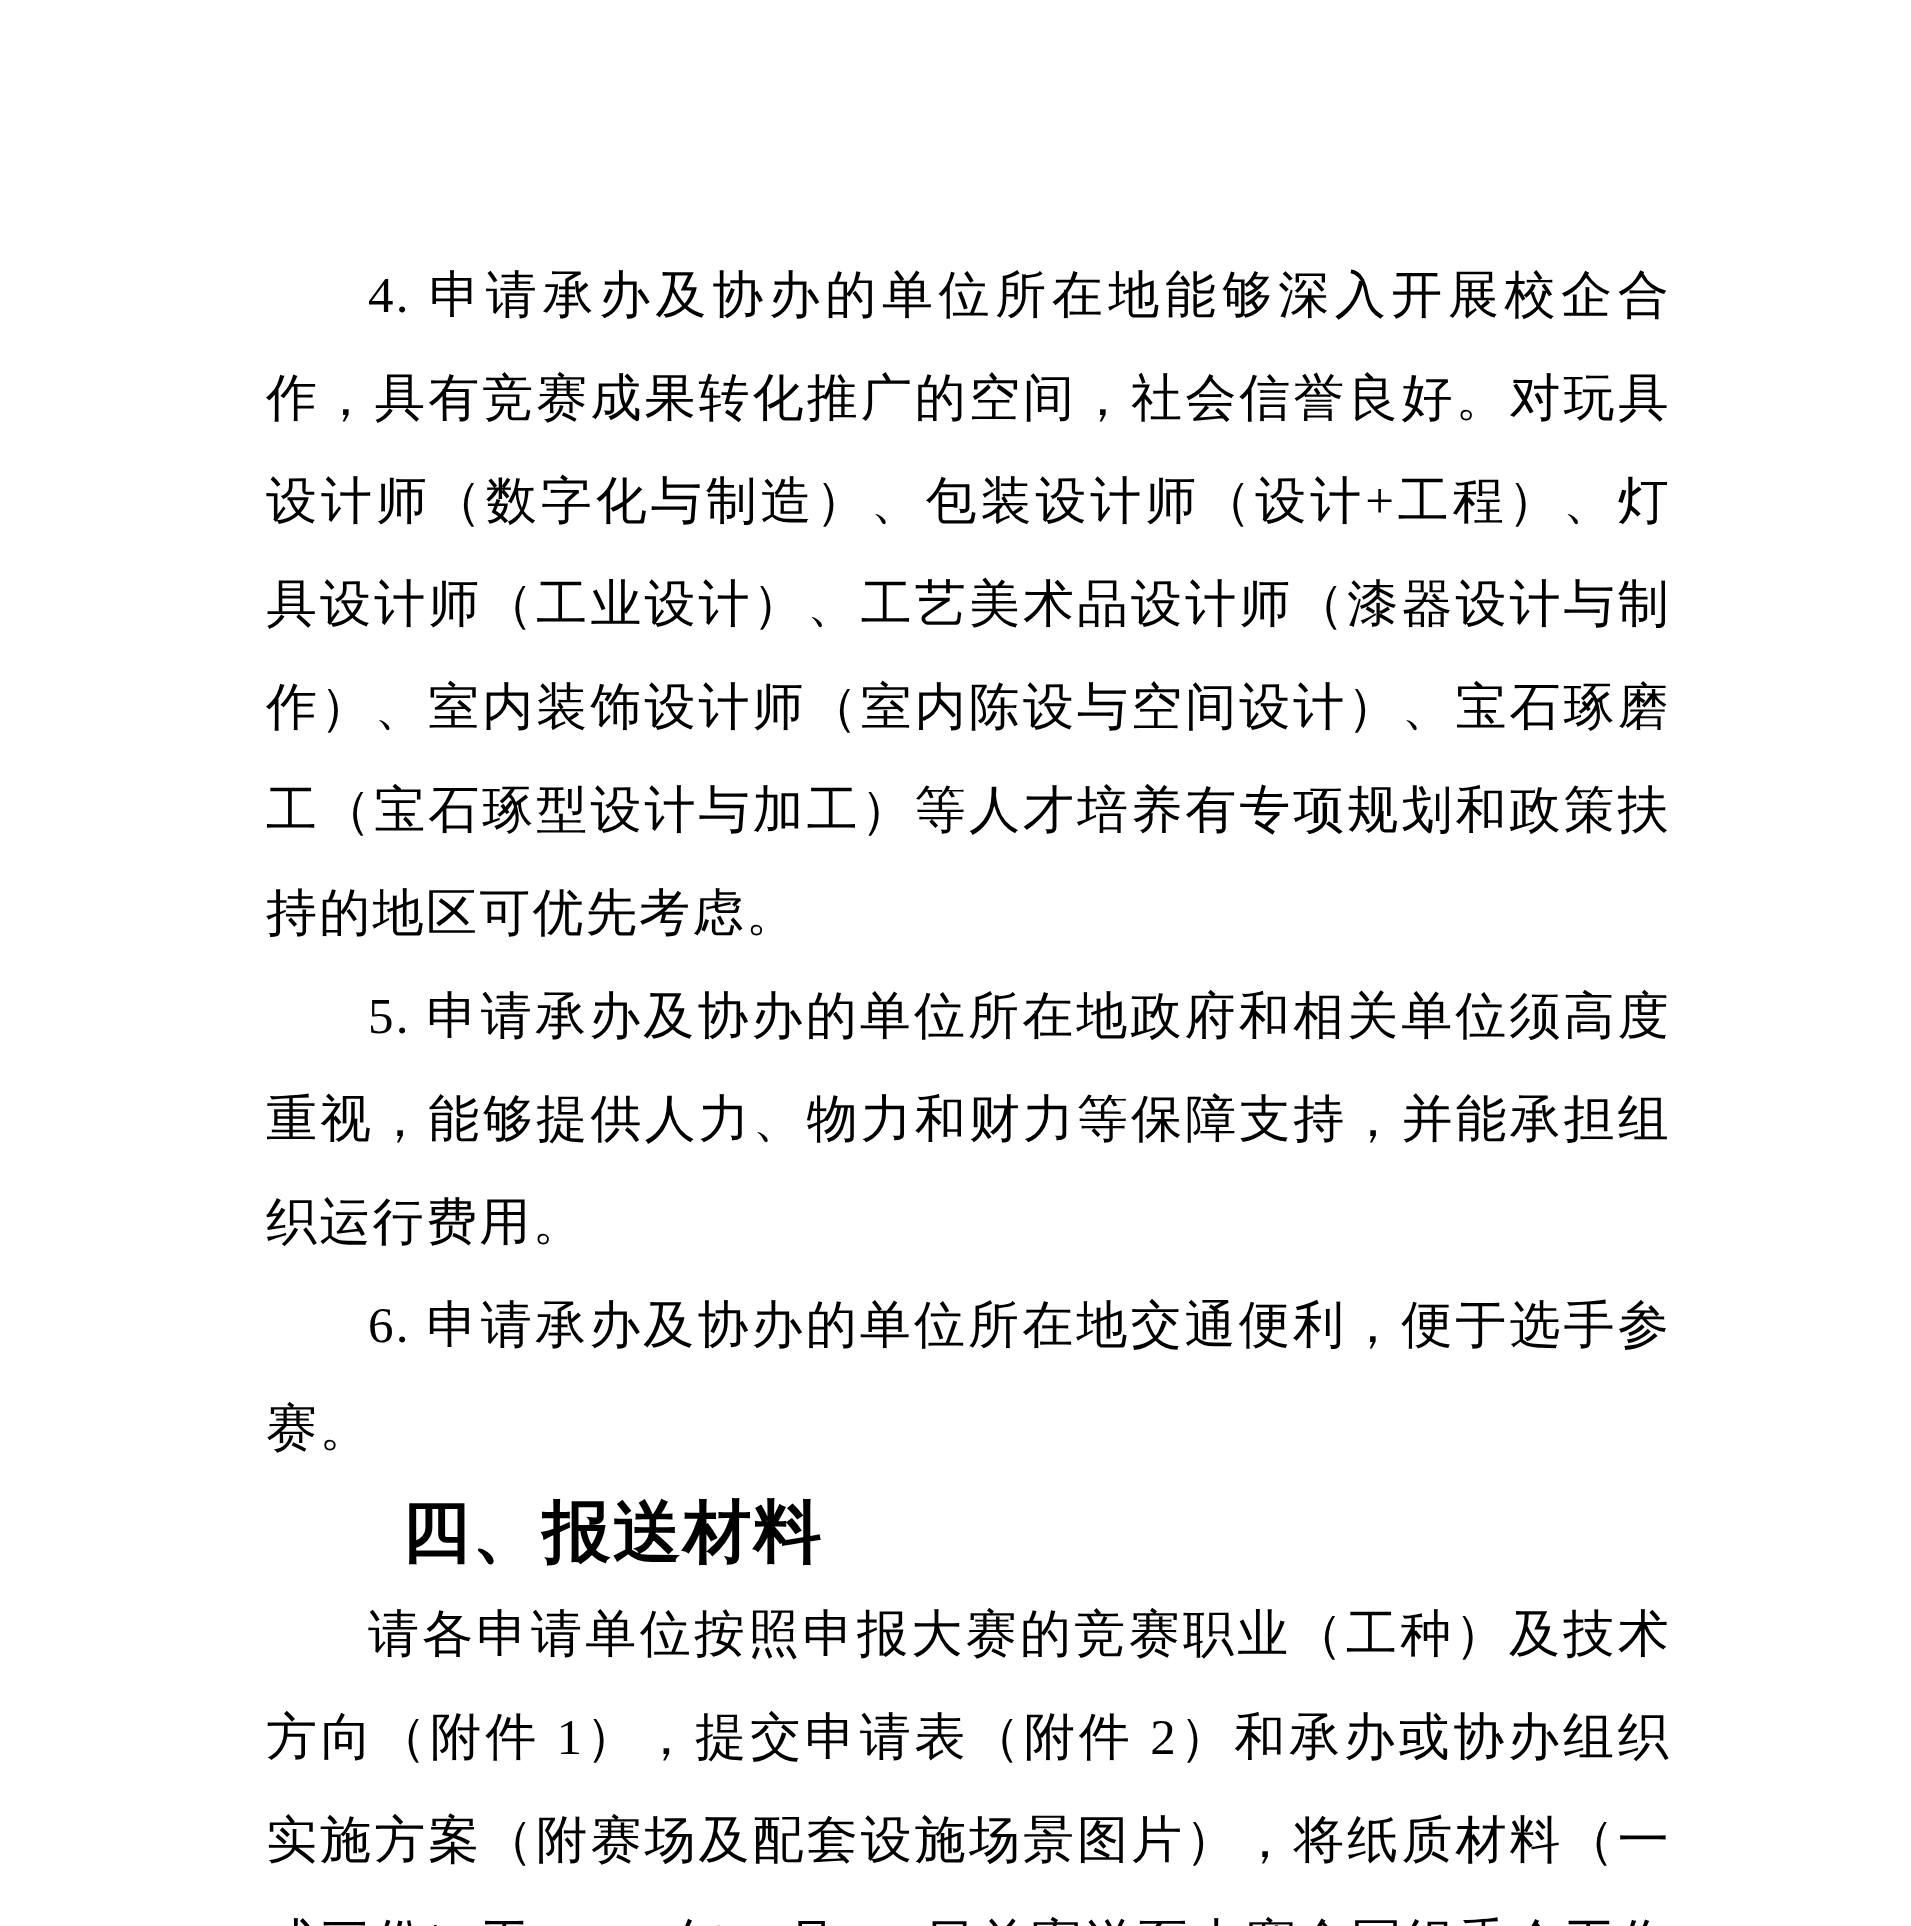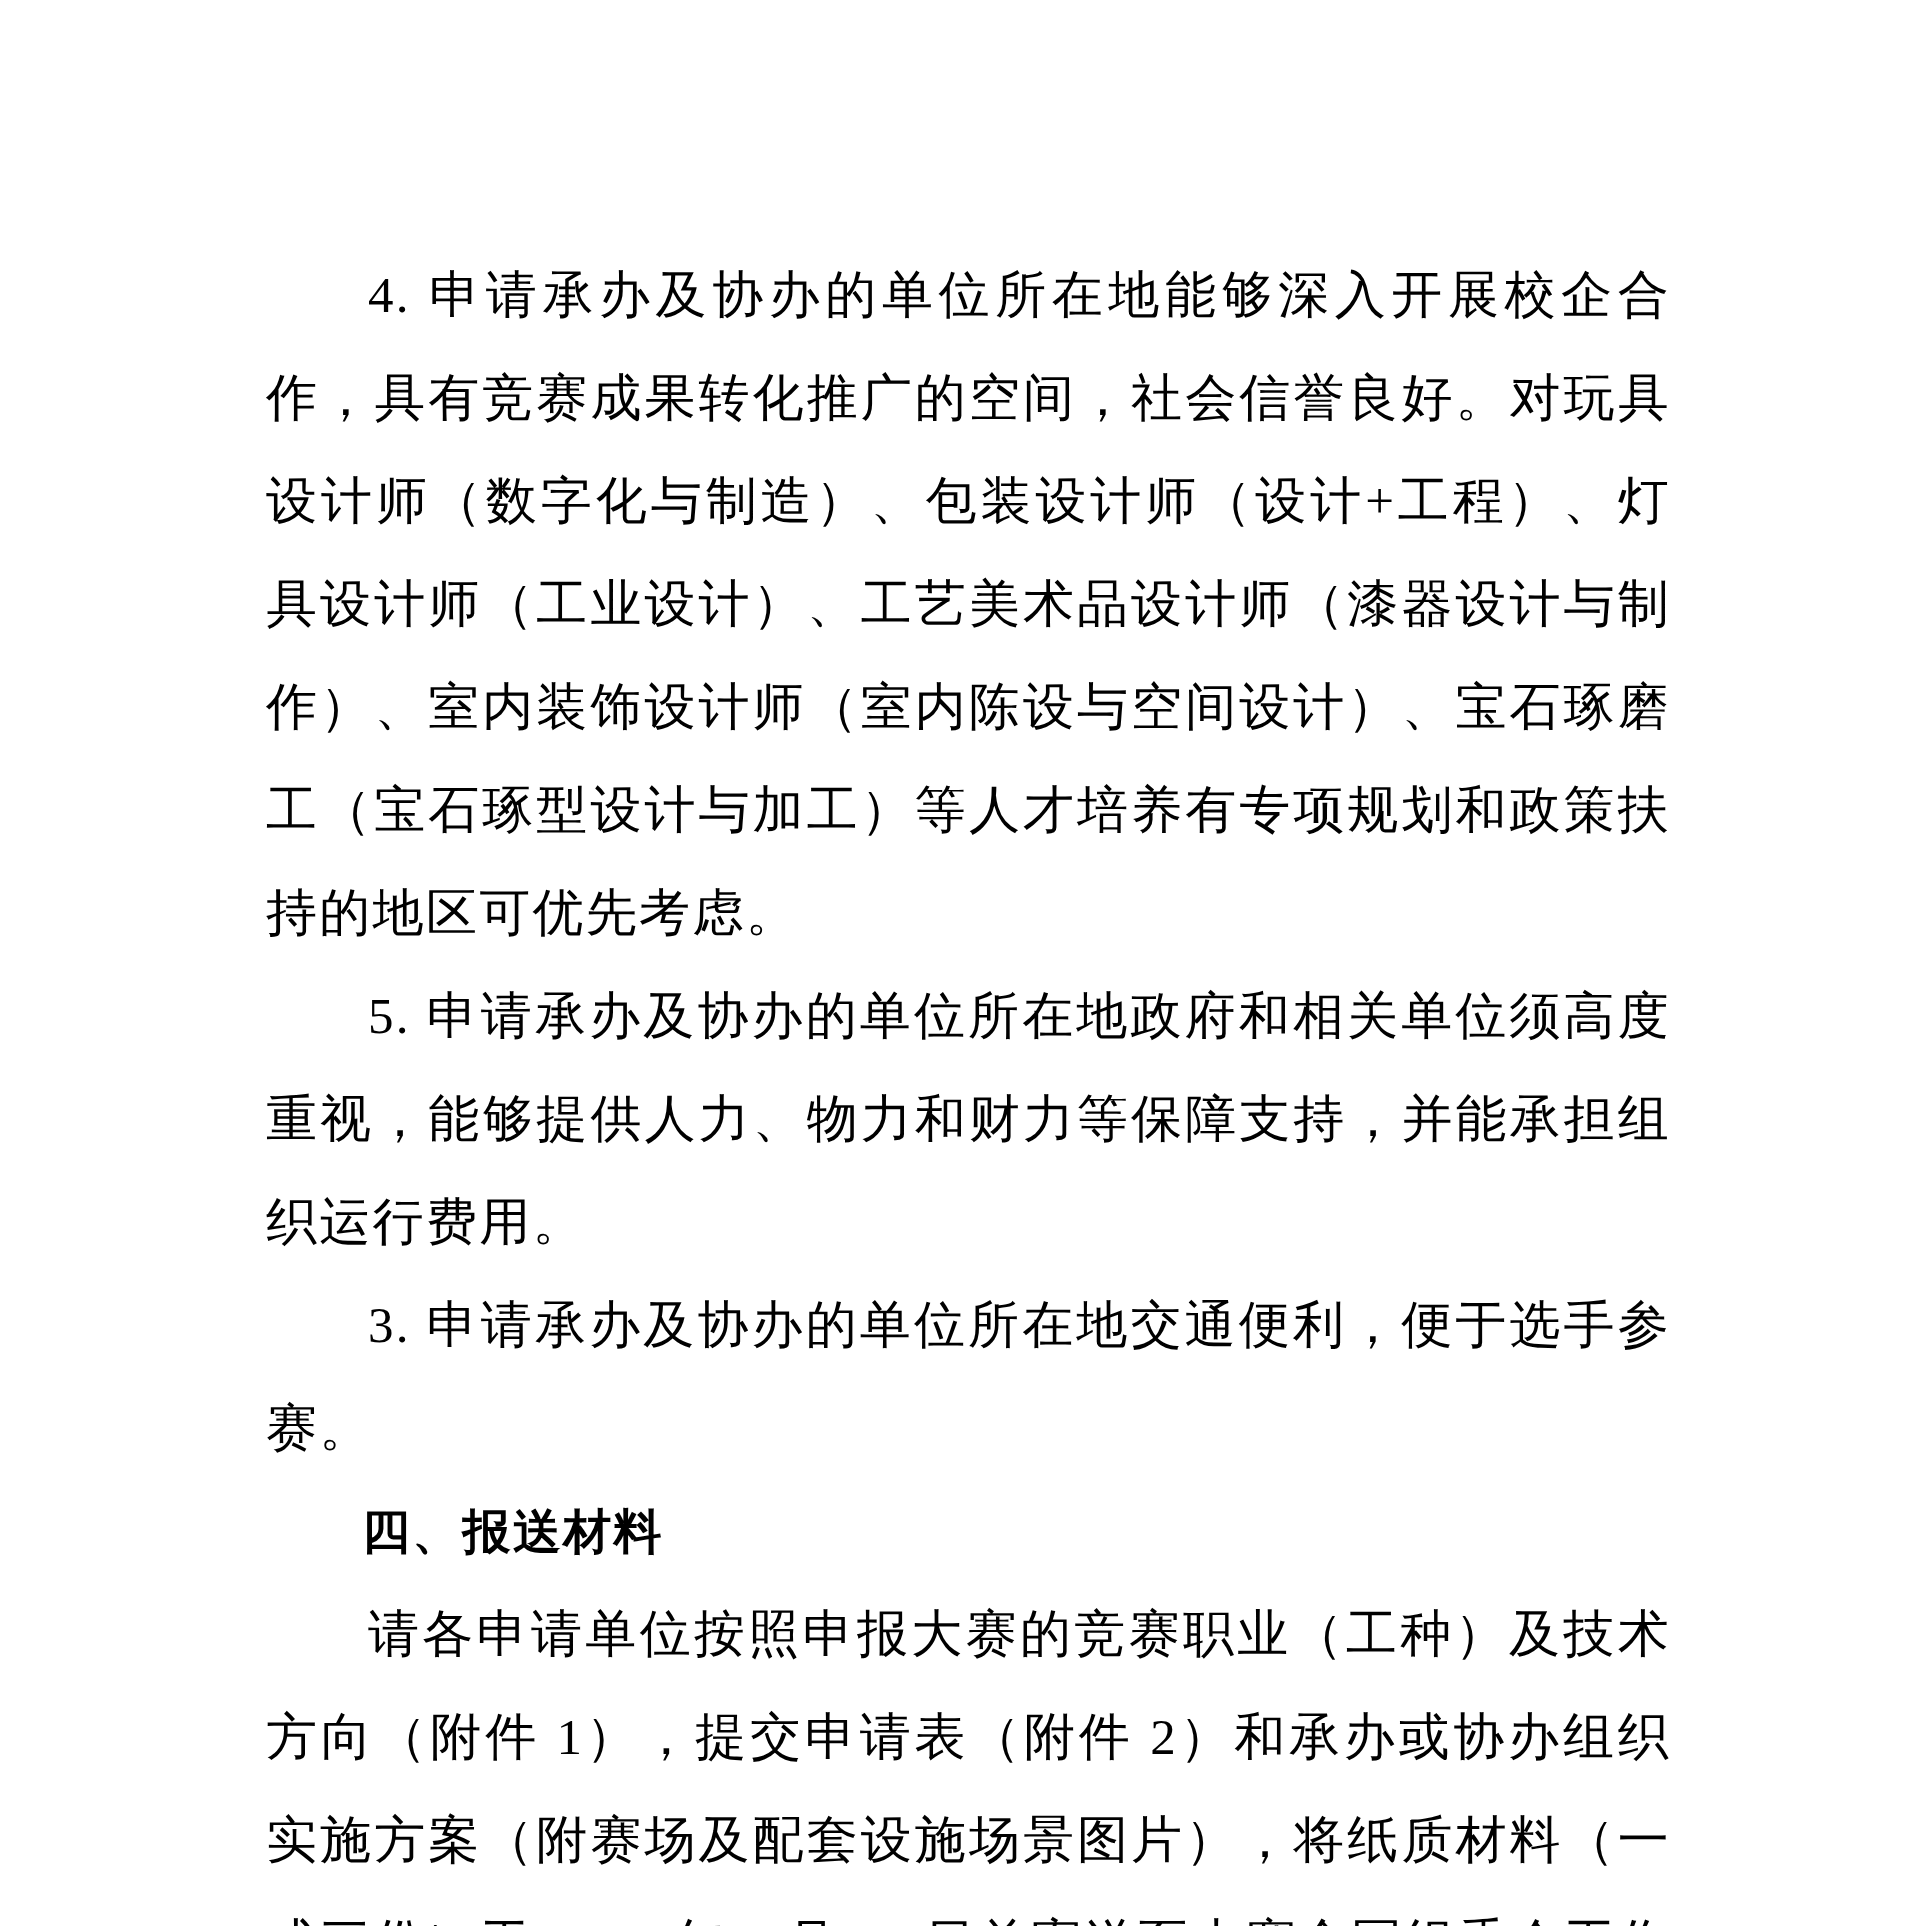--- a/index.html
+++ b/index.html
@@ -28,36 +28,36 @@
     line-height: 103px;
     letter-spacing: 2.3px;
     text-indent: 2em;
     text-align: justify;
     text-justify: inter-ideograph;
     font-family: "Liberation Serif", "DejaVu Serif", serif;
     font-weight: normal;
   }
   .heading {
     margin: 0;
-    font-size: 48px;
+    font-size: 68px;
     line-height: 103px;
     letter-spacing: 2.3px;
     text-indent: 2em;
     text-align: left;
     font-family: "Liberation Sans", "DejaVu Sans", sans-serif;
     font-weight: bold;
   }
 </style>
 </head>
 <body>
 
 <div class="page">
   <div class="content">
     <p class="para">4. 申请承办及协办的单位所在地能够深入开展校企合作，具有竞赛成果转化推广的空间，社会信誉良好。对玩具设计师（数字化与制造）、包装设计师（设计+工程）、灯具设计师（工业设计）、工艺美术品设计师（漆器设计与制作）、室内装饰设计师（室内陈设与空间设计）、宝石琢磨工（宝石琢型设计与加工）等人才培养有专项规划和政策扶持的地区可优先考虑。</p>
     <p class="para">5. 申请承办及协办的单位所在地政府和相关单位须高度重视，能够提供人力、物力和财力等保障支持，并能承担组织运行费用。</p>
-    <p class="para">3. 申请承办及协办的单位所在地交通便利，便于选手参赛。</p>
+    <p class="para">6. 申请承办及协办的单位所在地交通便利，便于选手参赛。</p>
     <h2 class="heading">四、报送材料</h2>
     <p class="para">请各申请单位按照申报大赛的竞赛职业（工种）及技术方向（附件 1），提交申请表（附件 2）和承办或协办组织实施方案（附赛场及配套设施场景图片），将纸质材料（一式三份）于 2022 年 5 月 31 日前寄送至大赛全国组委会工作委员会秘书处，同时将电子版发送至指定邮箱，以“单位名称+第二届全国工业设计大赛承办/协办”形式命名。</p>
 
   </div>
 
 </div>
 
 
 </body></html>

